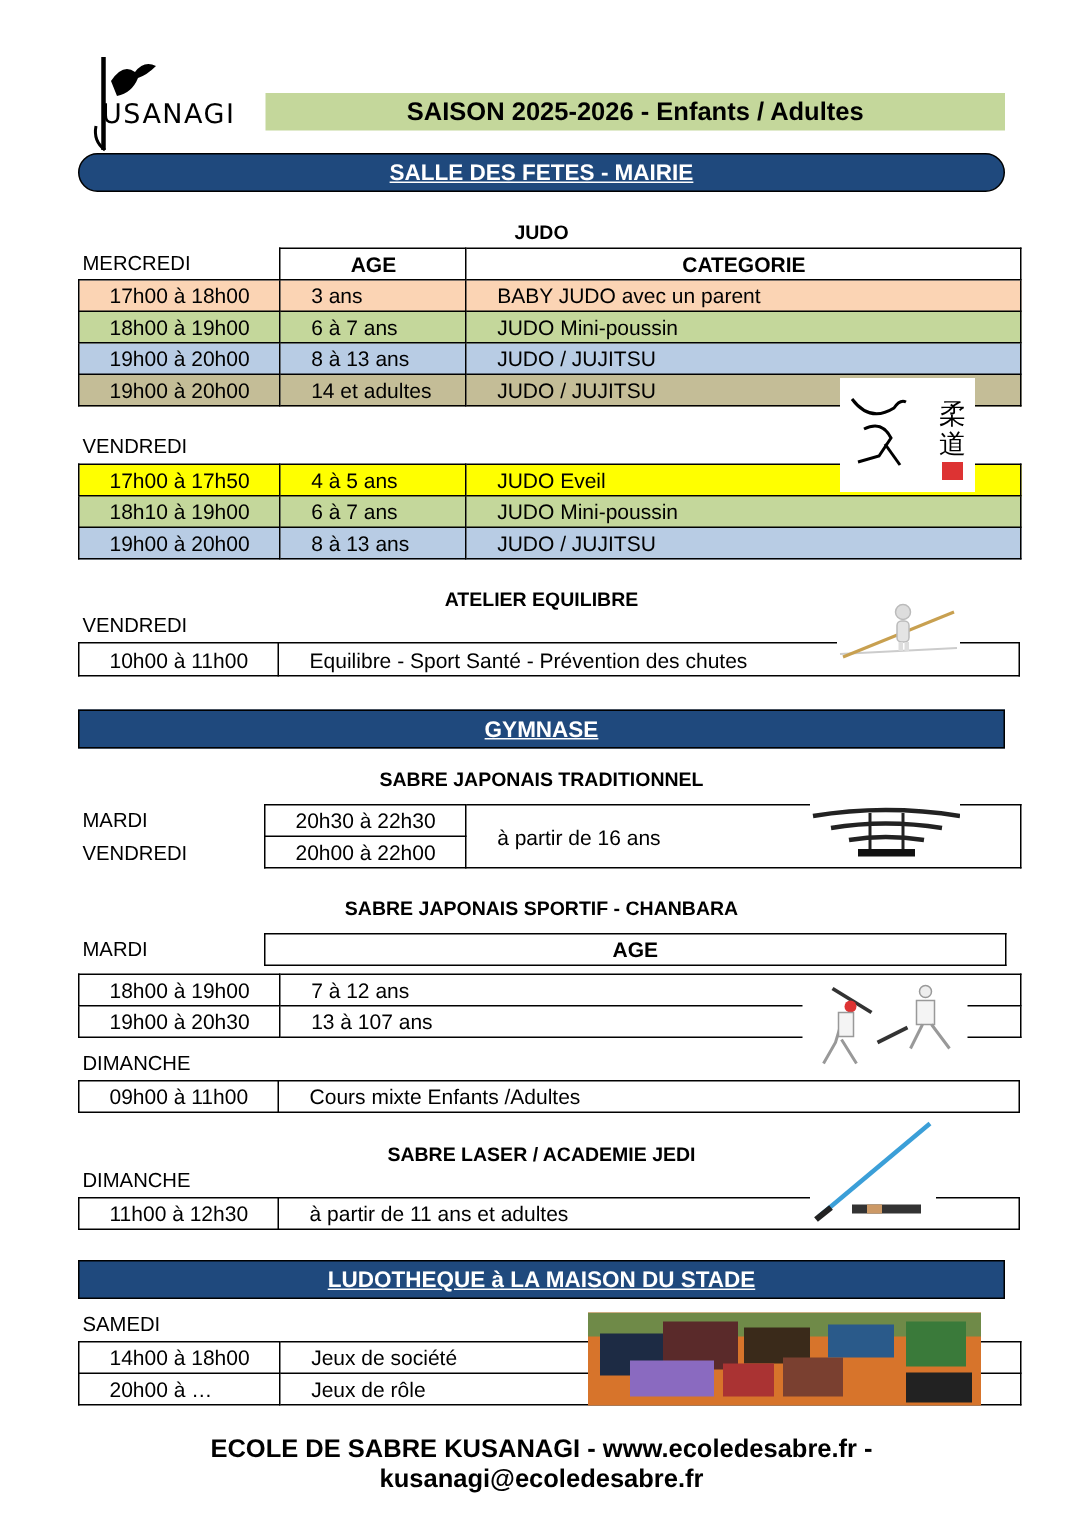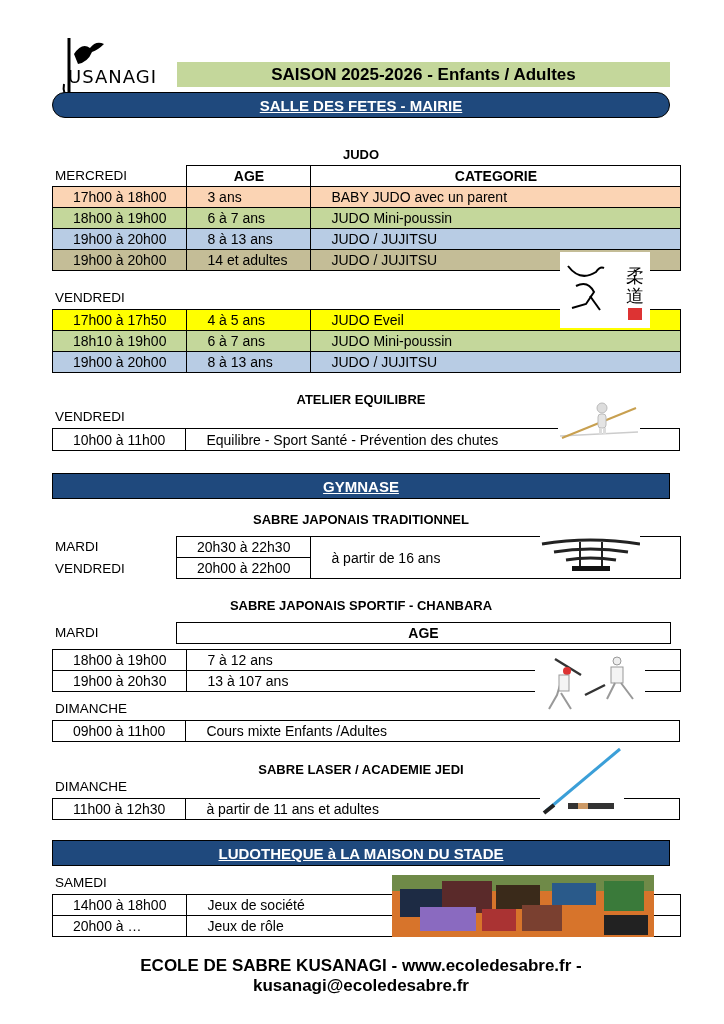--- a/index.html
+++ b/index.html
@@ -33,21 +33,21 @@
   <svg width="100" height="70" viewBox="0 0 100 70">
     <path d="M9 4 L9 66" stroke="#000" stroke-width="3"></path>
     <path d="M14 20 Q22 8 30 14 Q36 6 44 10 Q38 16 32 18 Q28 28 18 30 Z" fill="#000"></path>
     <path d="M4 50 Q2 60 10 66" stroke="#000" stroke-width="2" fill="none"></path>
   </svg>
   <span class="logo-text">USANAGI</span>
 </div>
 
 <div class="abs season">SAISON 2025-2026 - Enfants / Adultes</div>
 
-<div class="abs band" style="top:92px;border-radius:13px;"><span>SALLE DES FETES - MAIRIE</span></div>
+<div class="abs band" style="top:102px;border-radius:13px;"><span>SALLE DES FETES - MAIRIE</span></div>
 
 <div class="abs subtitle" style="top:147px;">JUDO</div>
 
 <div class="abs day" style="top:168px;">MERCREDI</div>
 
 <table style="left:52px;top:165px;">
   <tbody>
       <tr class="hdr">
     <td class="c1" style="border:none;"></td>
     <td class="c2">AGE</td>

